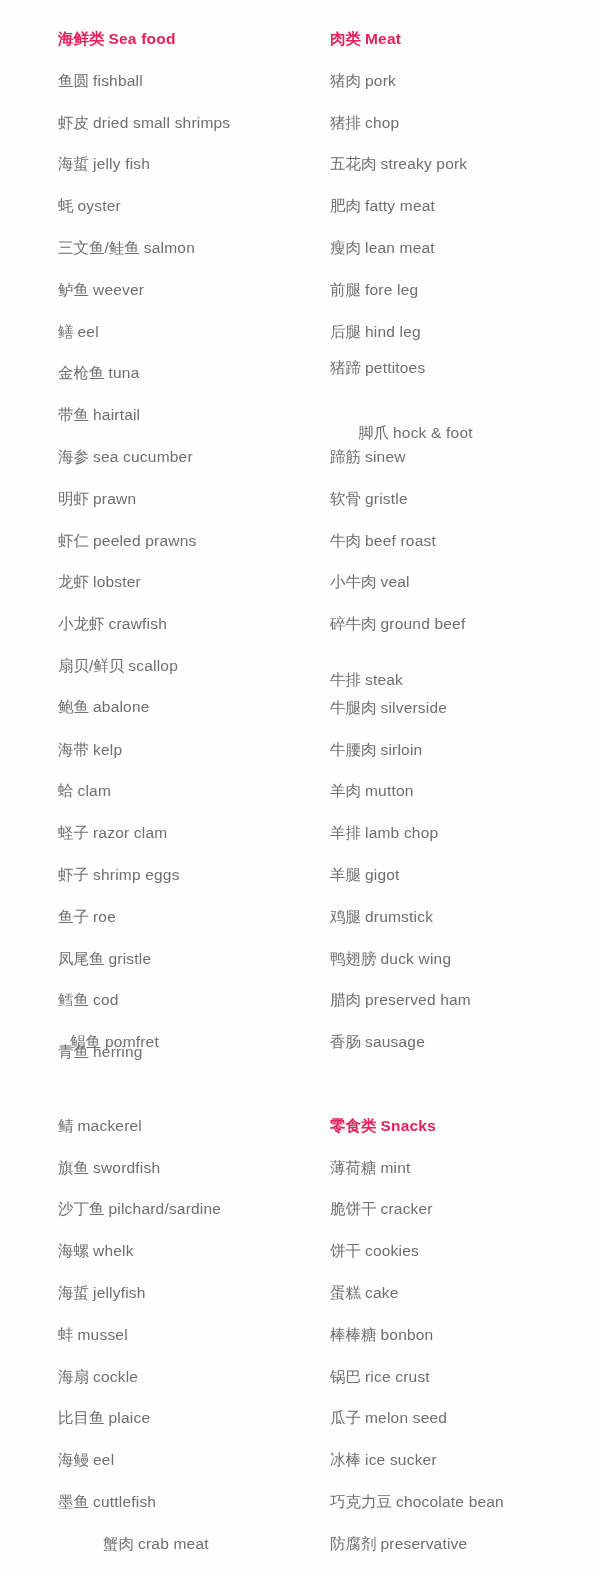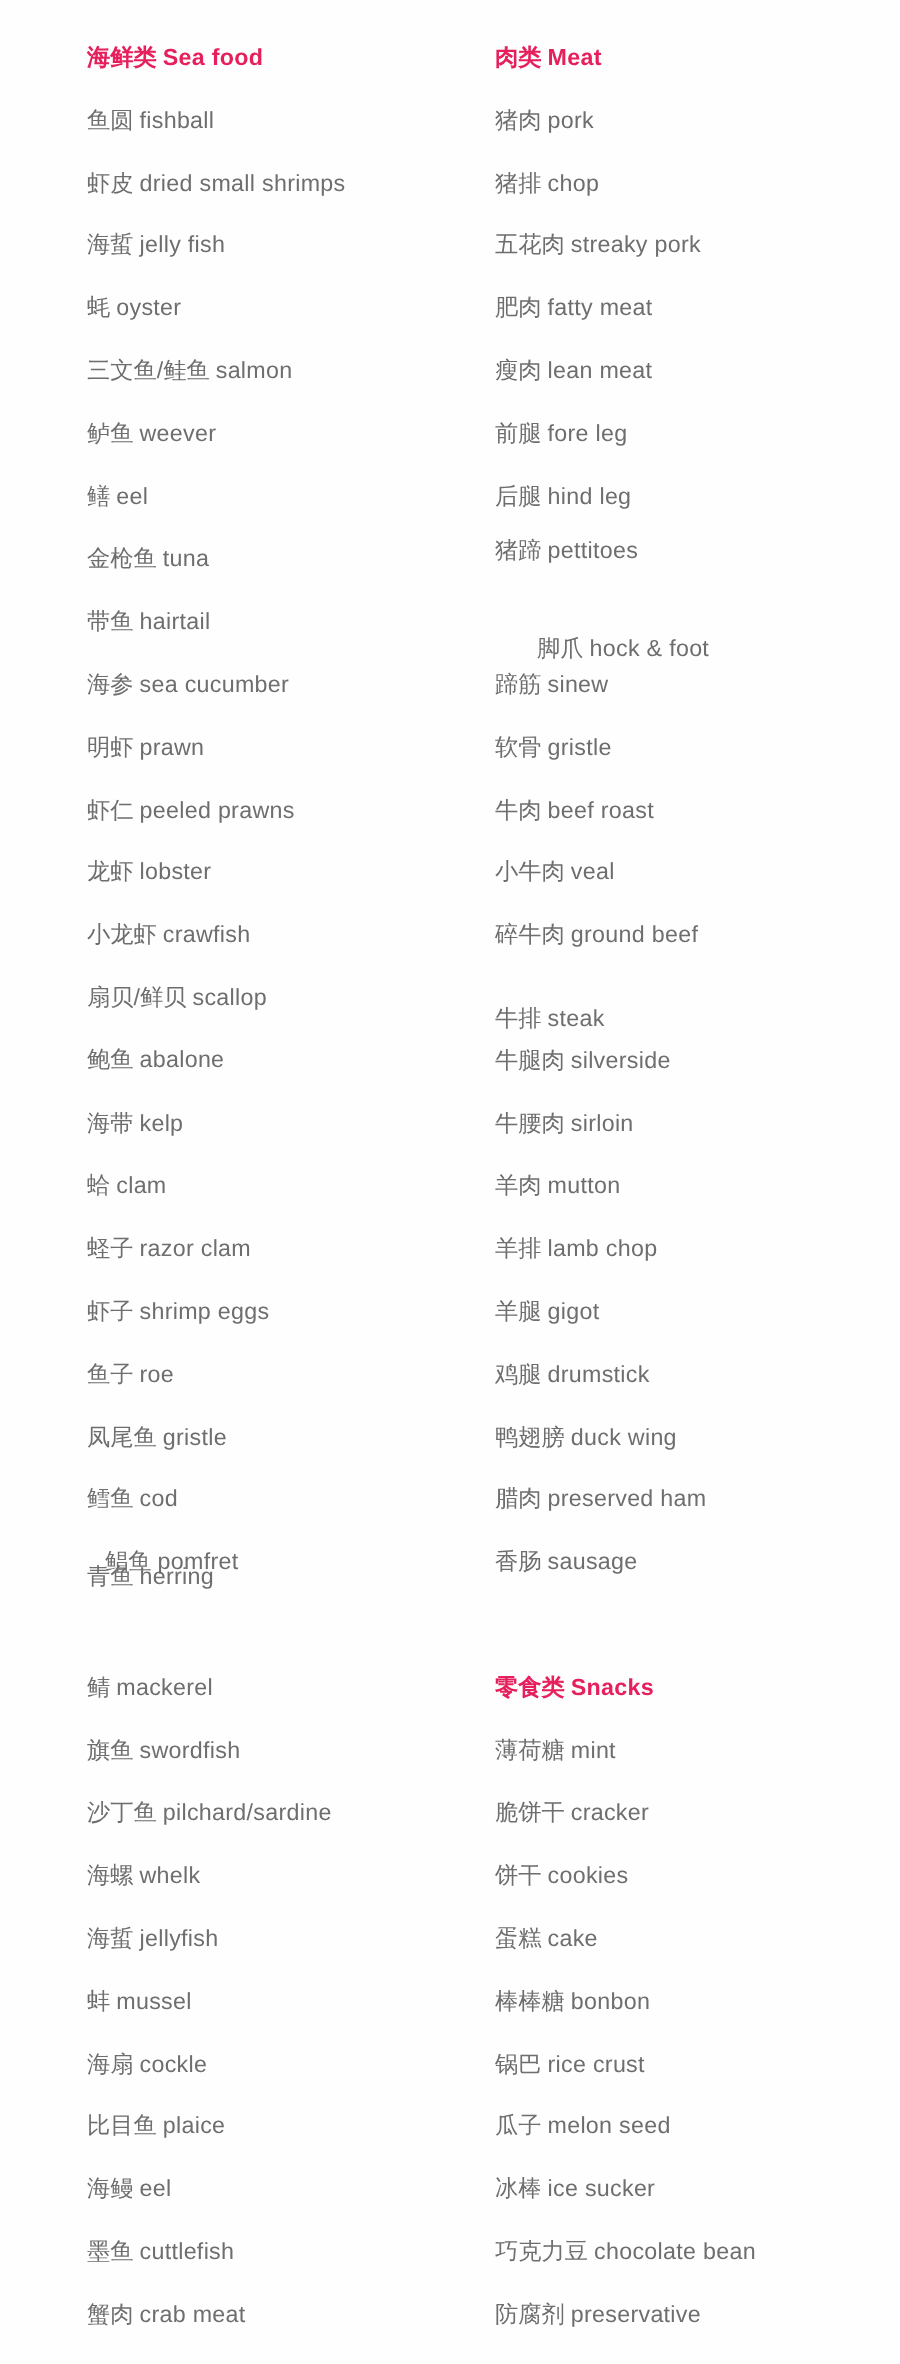--- a/index.html
+++ b/index.html
@@ -82,21 +82,21 @@
       <div class="entry entry-term" style="top: 1117.8px;"><span class="cn">鲭</span><span class="en">mackerel</span></div>
       <div class="entry entry-term" style="top: 1159.6px;"><span class="cn">旗鱼</span><span class="en">swordfish</span></div>
       <div class="entry entry-term" style="top: 1201.4px;"><span class="cn">沙丁鱼</span><span class="en">pilchard/sardine</span></div>
       <div class="entry entry-term" style="top: 1243.2px;"><span class="cn">海螺</span><span class="en">whelk</span></div>
       <div class="entry entry-term" style="top: 1285px;"><span class="cn">海蜇</span><span class="en">jellyfish</span></div>
       <div class="entry entry-term" style="top: 1326.8px;"><span class="cn">蚌</span><span class="en">mussel</span></div>
       <div class="entry entry-term" style="top: 1368.6px;"><span class="cn">海扇</span><span class="en">cockle</span></div>
       <div class="entry entry-term" style="top: 1410.4px;"><span class="cn">比目鱼</span><span class="en">plaice</span></div>
       <div class="entry entry-term" style="top: 1452.2px;"><span class="cn">海鳗</span><span class="en">eel</span></div>
       <div class="entry entry-term" style="top: 1494px;"><span class="cn">墨鱼</span><span class="en">cuttlefish</span></div>
-      <div class="entry entry-term" style="top: 1535.8px;"><span class="cn">蟹肉</span><span class="en">crab meat</span></div>
+      <div class="entry entry-term" style="top: 1535.8px; margin-left: 45px;"><span class="cn">蟹肉</span><span class="en">crab meat</span></div>
     </div>
   <div class="column col-right" id="col-right">
       <div class="entry entry-head" style="top: 31px;"><span class="cn">肉类</span><span class="en">Meat</span></div>
       <div class="entry entry-term" style="top: 72.8px;"><span class="cn">猪肉</span><span class="en">pork</span></div>
       <div class="entry entry-term" style="top: 114.6px;"><span class="cn">猪排</span><span class="en">chop</span></div>
       <div class="entry entry-term" style="top: 156.4px;"><span class="cn">五花肉</span><span class="en">streaky pork</span></div>
       <div class="entry entry-term" style="top: 198.2px;"><span class="cn">肥肉</span><span class="en">fatty meat</span></div>
       <div class="entry entry-term" style="top: 240px;"><span class="cn">瘦肉</span><span class="en">lean meat</span></div>
       <div class="entry entry-term" style="top: 281.8px;"><span class="cn">前腿</span><span class="en">fore leg</span></div>
       <div class="entry entry-term" style="top: 323.6px;"><span class="cn">后腿</span><span class="en">hind leg</span></div>

